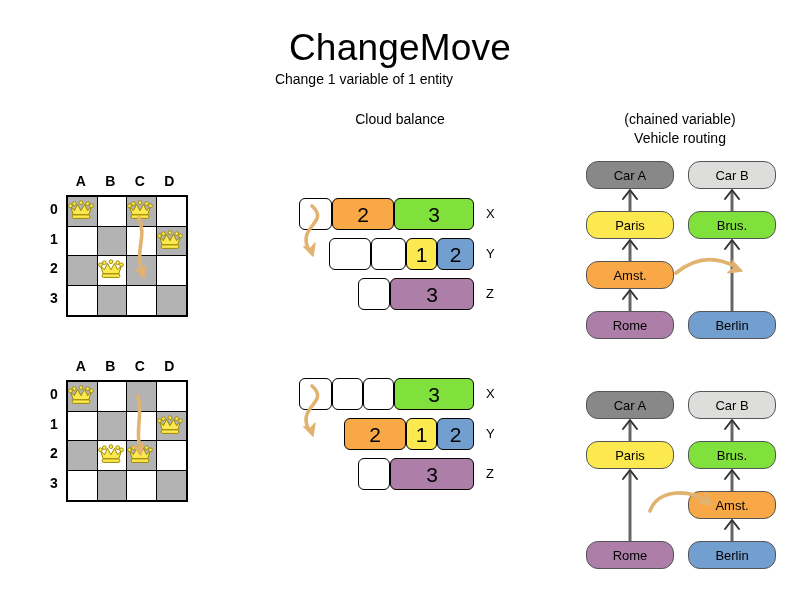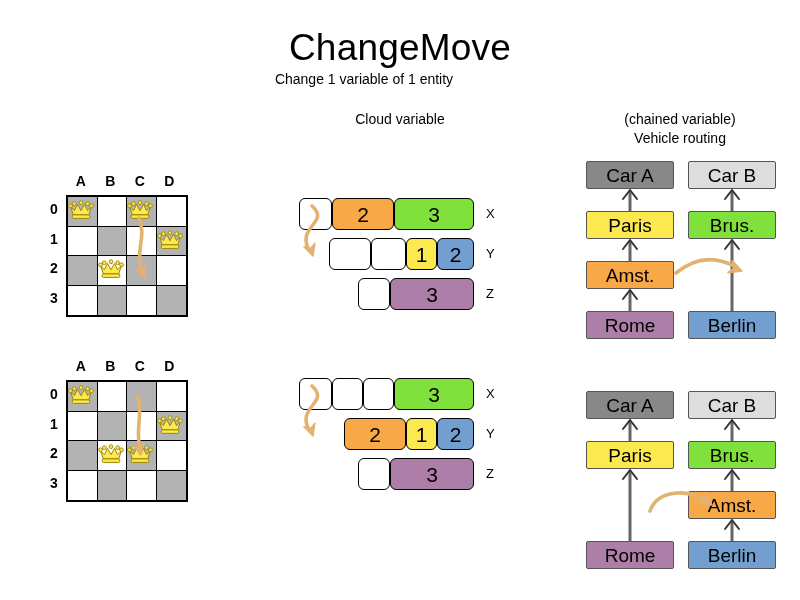--- a/index.html
+++ b/index.html
@@ -49,34 +49,34 @@
   .cloud-row{position:absolute;height:32px;}
   .bar{position:absolute;top:0;height:32px;box-sizing:border-box;
        border:1.6px solid #000;border-radius:6px;background:#fff;
        display:flex;align-items:center;justify-content:center;
        font-size:21px;line-height:21px;color:#000;}
   .bar.plain{border-radius:6px;}
   .cloud-lbl{position:absolute;font-size:13px;line-height:16px;color:#000;}
 
   
   .vbox{position:absolute;box-sizing:border-box;height:28px;
-        border:1.6px solid #555;border-radius:2px;
+        border:1.6px solid #555;border-radius:12px;
         display:flex;align-items:center;justify-content:center;
-        font-size:19px;line-height:19px;color:#000;}
+        font-size:13px;line-height:19px;color:#000;}
   .vrp-svg{position:absolute;left:0;top:0;overflow:visible;pointer-events:none;}
 </style>
 </head>
 <body>
 
 <div class="stage">
 
   <div class="abs" id="page-title">ChangeMove</div>
   <div class="abs" id="page-subtitle">Change 1 variable of 1 entity</div>
 
-  <div class="abs col-head" id="head-cloud">Cloud variable</div>
+  <div class="abs col-head" id="head-cloud">Cloud balance</div>
   <div class="abs col-head" id="head-vrp">
     <div>(chained variable)</div>
     <div>Vehicle routing</div>
   </div>
 
   <div class="abs board-wrap" id="board-before" style="left:20px;top:170px;">
       <div class="file-lbl" style="left: 46px;">A</div>
       <div class="file-lbl" style="left: 75.5px;">B</div>
       <div class="file-lbl" style="left: 105px;">C</div>
       <div class="file-lbl" style="left: 134.5px;">D</div>

